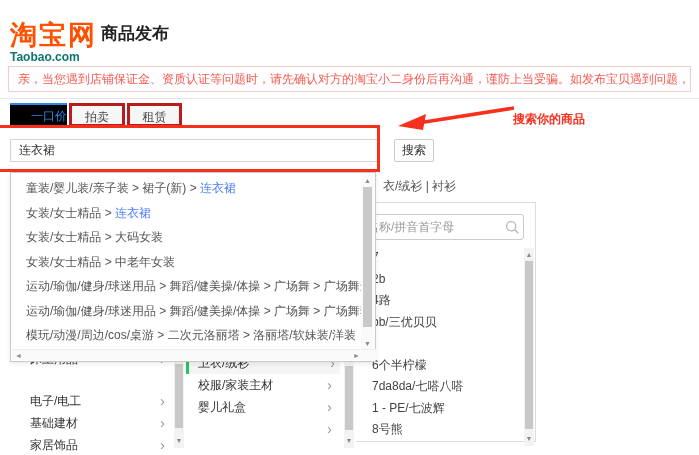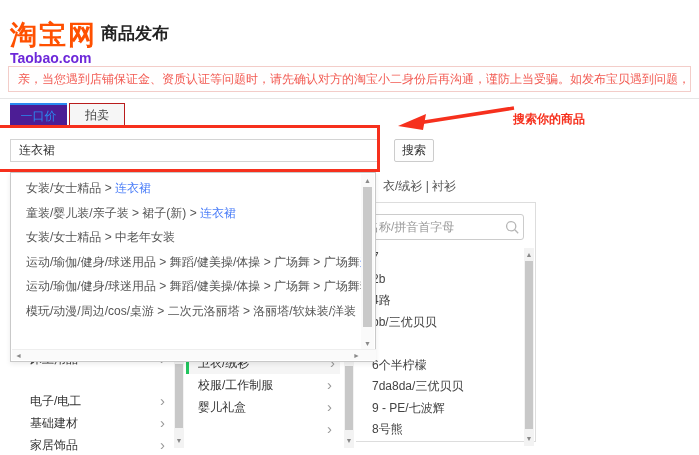--- a/index.html
+++ b/index.html
@@ -3,32 +3,32 @@
 <meta charset="utf-8">
 <style>
   * { margin:0; padding:0; box-sizing:border-box; }
   html,body { width:699px; height:455px; overflow:hidden; background:#fff;
     font-family:"Liberation Sans", sans-serif; font-size:12px; color:#333; }
   #stage { position:relative; width:699px; height:455px; overflow:hidden; }
   .abs { position:absolute; }
 
   
   .logo-cn { font-size:27px; font-weight:bold; color:#ff5000; letter-spacing:2px; line-height:1; }
-  .logo-en { font-size:14px; font-weight:bold; color:#6d28d9; line-height:1; margin-top:2px; }
+  .logo-en { font-size:12px; font-weight:bold; color:#0f766e; line-height:1; margin-top:2px; }
   .page-title { font-size:17px; font-weight:600; color:#222; }
 
   
   .notice { left:8px; top:66px; width:683px; height:26px; border:1px solid #f3cdc9;
     background:#fffefe; color:#f25a52; line-height:24px; padding-left:9px; white-space:nowrap; overflow:hidden; }
 
   
   .tabline { left:0; top:98px; width:699px; height:1px; background:#e6e6e6; }
   .tab { height:24px; top:103px; text-align:center; line-height:23px; font-size:12px; cursor:pointer; }
-  .tab.inactive { background:#f6f6f6; border:1px solid #b91c1c; color:#444; }
-  .tab.active { background:#4c1d95; border-top:2px solid #2a8af0; color:#2a8af0; }
+  .tab.inactive { background:#f6f6f6; border:3px solid #b91c1c; color:#444; }
+  .tab.active { background:#000000; border-top:2px solid #2a8af0; color:#2a8af0;text-align:right; }
 
   
   .kw-input { left:10px; top:139px; width:368px; height:23px; border:1px solid #d4d4d4;
     padding:0 8px; font-size:12px; color:#333; font-family:inherit; outline:none; }
   .search-btn { left:394px; top:139px; width:40px; height:23px; border:1px solid #ccc;
     background:#fdfdfd; border-radius:2px; font-size:12px; color:#333; font-family:inherit; cursor:pointer; }
 
   
   .recent { left:383px; top:178px; color:#555; }
   .panel3 { left:356px; top:202px; width:180px; height:240px; background:#fff;
@@ -75,42 +75,45 @@
     <span>亲，当您遇到店铺保证金、资质认证等问题时，请先确认对方的淘宝小二身份后再沟通，谨防上当受骗。如发布宝贝遇到问题，您也可以尝试使用咨询万象客服来解决哦。</span>
   </div>
 
   <div class="abs tabline"></div>
   <div class="abs tab active" style="left:10px; width:57px;">
     <span>一口价</span>
   </div>
   <div class="abs tab inactive" style="left:69px; width:56px;">
     <span>拍卖</span>
   </div>
+  <div class="abs tab inactive" style="left:127px; width:55px;">
+    <span>租赁</span>
+  </div>
 
   <input class="abs kw-input" type="text" value="连衣裙" style="">
   <button class="abs search-btn">搜索</button>
 
   <div class="abs recent">衣/绒衫 | 衬衫</div>
 
   <div class="abs panel3"></div>
   <input class="abs brand-input" type="text" style="z-index: 2;" placeholder="名称/拼音首字母">
   <svg class="abs" style="left:505px; top:220px; z-index:2;" width="15" height="15" viewBox="0 0 15 15">
     <circle cx="6.2" cy="6.2" r="4.6" fill="none" stroke="#b5b5b5" stroke-width="1.3"></circle>
     <line x1="9.8" y1="9.8" x2="13.2" y2="13.2" stroke="#b5b5b5" stroke-width="1.3"></line>
   </svg>
 
   <div class="abs" style="left:372px; top:247px; width:150px; z-index:2;">
     <div class="brow">7</div>
     <div class="brow">2b</div>
     <div class="brow">4路</div>
     <div class="brow">bb/三优贝贝</div>
     <div class="brow"></div>
     <div class="brow">6个半柠檬</div>
-    <div class="brow">7da8da/三优贝贝</div>
-    <div class="brow">9 - PE/七波辉</div>
+    <div class="brow">7da8da/七嗒八嗒</div>
+    <div class="brow">1 - PE/七波辉</div>
     <div class="brow">8号熊</div>
   </div>
 
   <div class="abs sb" style="left:524px; top:248px; width:10px; height:198px; z-index:3;">
     <div class="sb-arrow" style="top:2px;">▲</div>
     <div class="thumb" style="top:13px; height:168px;"></div>
     <div class="sb-arrow" style="top:186px;">▼</div>
   </div>
 
   <div class="abs" style="left:14px; top:348px; width:158px;">
@@ -140,44 +143,47 @@
     <div class="thumb" style="top:2px; height:64px;"></div>
     <div class="sb-arrow" style="top:74px;">▼</div>
   </div>
 
   <div class="abs" style="left:186px; top:352px; width:154px;">
     <div class="c2row active">
       <span>卫衣/绒衫</span>
       <span class="chev" style="left:141px;">›</span>
     </div>
     <div class="c2row" style="padding-left:12px;">
-      <span>校服/工作制服</span>
+      <span>校服/家装主材</span>
       <span class="chev" style="left:141px;">›</span>
     </div>
     <div class="c2row" style="padding-left:12px;">
       <span>婴儿礼盒</span>
       <span class="chev" style="left:141px;">›</span>
     </div>
     <div class="c2row" style="padding-left:12px;">
       <span class="chev" style="left:141px;">›</span>
     </div>
   </div>
 
   <div class="abs sb" style="left:344px; top:362px; width:10px; height:86px; z-index:3;">
     <div class="thumb" style="top:4px; height:64px;"></div>
     <div class="sb-arrow" style="top:74px;">▼</div>
   </div>
 
   <div class="abs dropdown">
     <div style="padding-top:3px; width:352px;">
       <div class="sug">
+        <span>童装/婴儿装/亲子装 &gt; 裙子(新) &gt; </span><span class="m">连衣裙</span>
+      </div>
+      <div class="sug">
         <span>女装/女士精品 &gt; </span><span class="m">连衣裙</span>
       </div>
       <div class="sug">
-        <span>童装/婴儿装/亲子装 &gt; 裙子(新) &gt; </span><span class="m">连衣裙</span>
+        <span>女装/女士精品 &gt; 大码女装</span><span class="m"></span>
       </div>
       <div class="sug">
         <span>女装/女士精品 &gt; 中老年女装</span><span class="m"></span>
       </div>
       <div class="sug">
         <span>运动/瑜伽/健身/球迷用品 &gt; 舞蹈/健美操/体操 &gt; 广场舞 &gt; 广场舞</span><span class="m">连衣裙</span>
       </div>
       <div class="sug">
         <span>运动/瑜伽/健身/球迷用品 &gt; 舞蹈/健美操/体操 &gt; 广场舞 &gt; 广场舞套装</span><span class="m"></span>
       </div>

